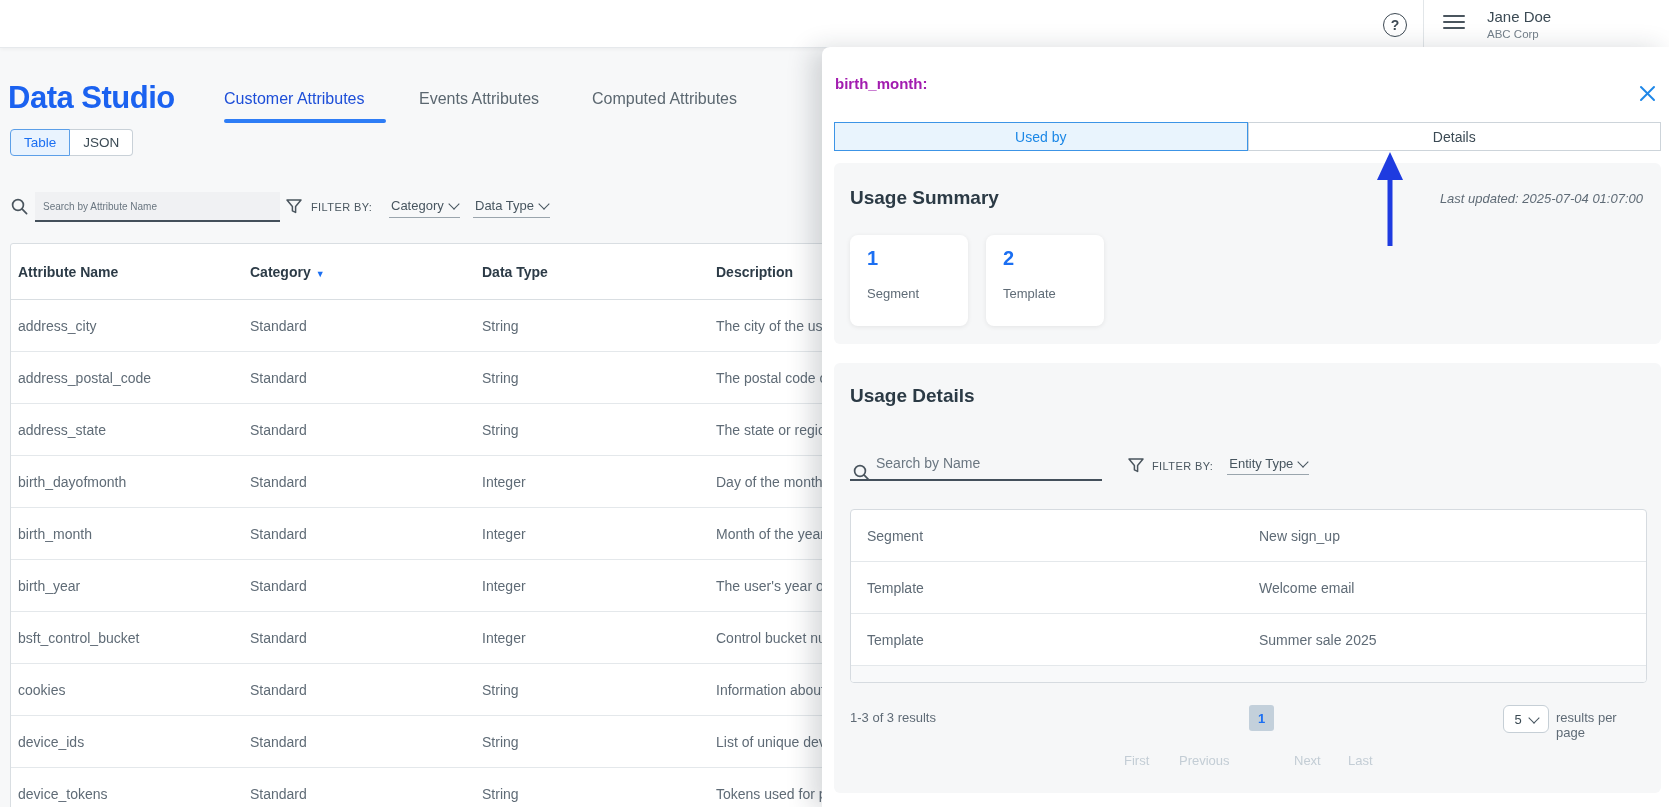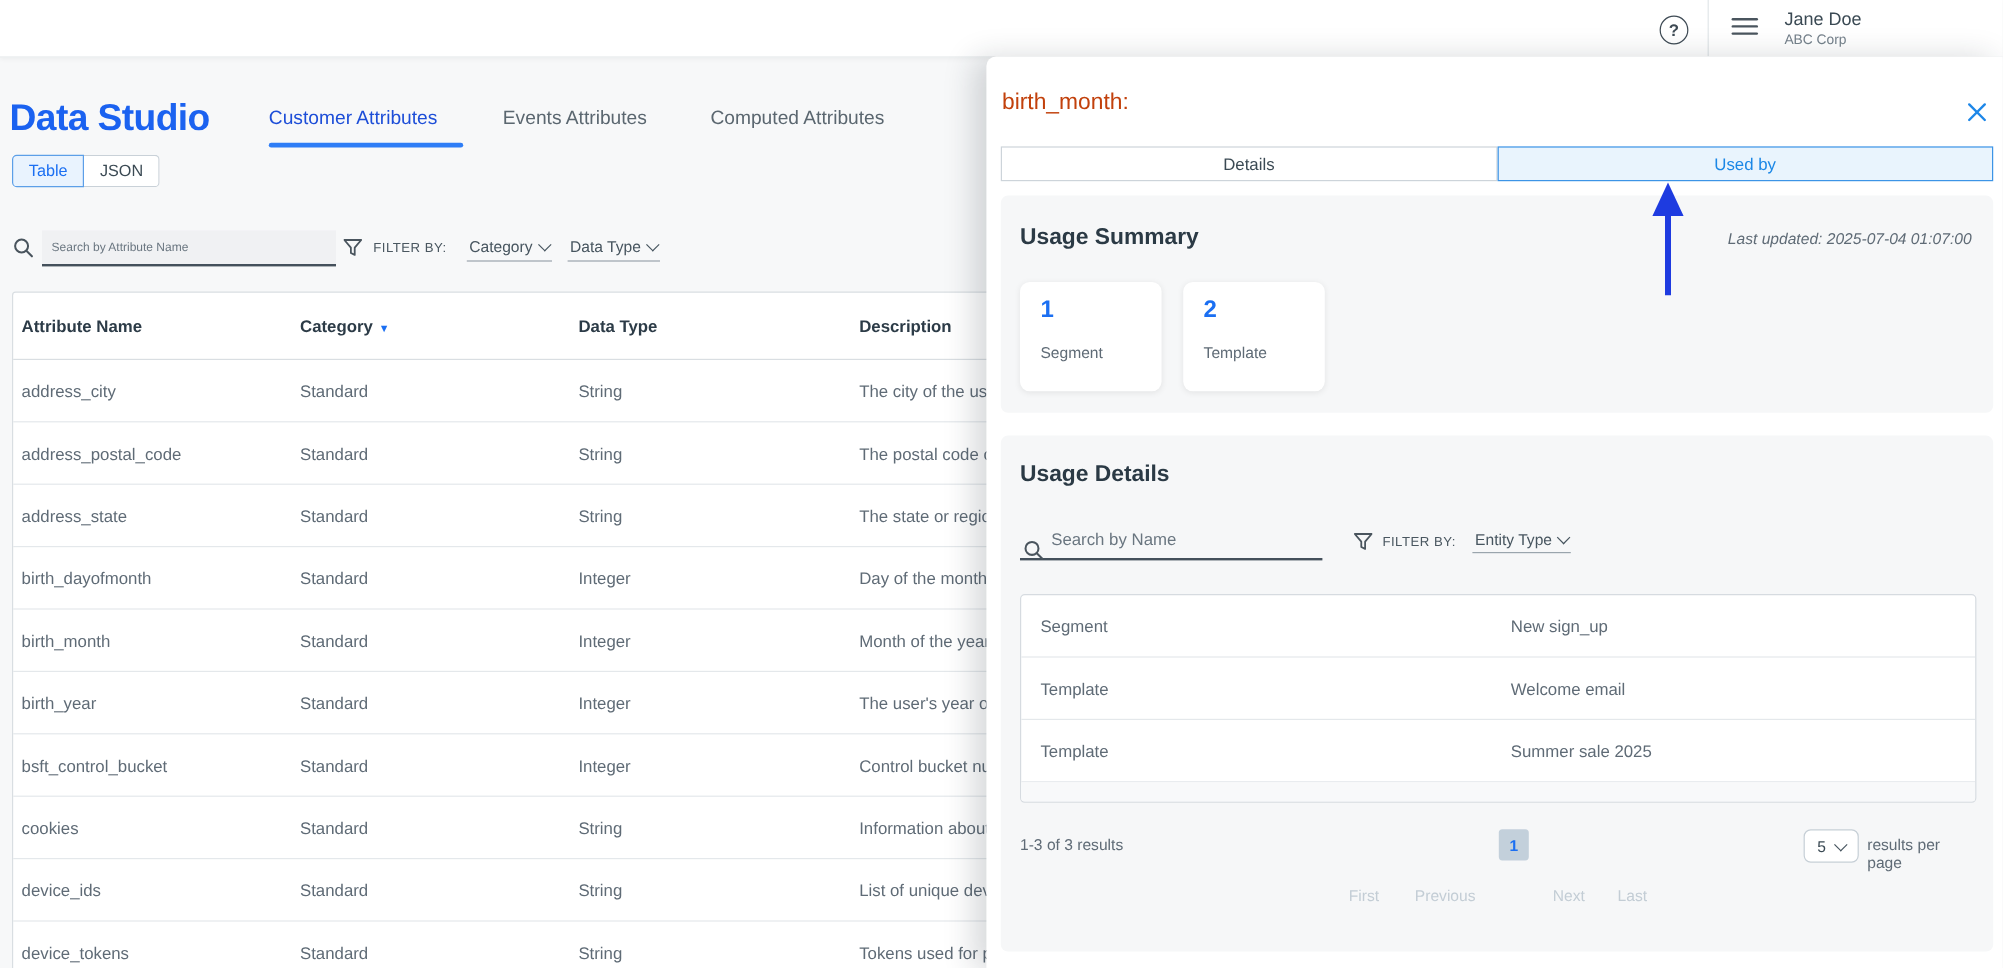--- a/index.html
+++ b/index.html
@@ -52,40 +52,40 @@
     border:1px solid #d9dee2;border-radius:3px;}
   .attr-head{display:grid;grid-template-columns:232px 232px 234px 1fr;height:55px;align-items:center;
     padding-left:7px;font-weight:bold;font-size:14px;color:#2c3b47;border-bottom:1px solid #d9dee2;}
   .attr-row{display:grid;grid-template-columns:232px 232px 234px 1fr;height:51px;align-items:center;
     padding-left:7px;font-size:14px;color:#5f6b76;border-bottom:1px solid #e4e8eb;}
   .sort-caret{color:#1b6ff2;font-size:9px;margin-left:5px;}
 
   
   .panel{position:absolute;left:822px;top:47px;width:847px;height:760px;background:#fff;
     border-radius:8px 0 0 0;box-shadow:-10px 2px 26px rgba(30,40,50,.18);z-index:10;}
-  .panel-title{position:absolute;left:13px;top:28px;font-size:19px;font-weight:400;color:#c2410c;}
+  .panel-title{position:absolute;left:13px;top:28px;font-size:15px;font-weight:700;color:#a21caf;}
   .panel-close{position:absolute;left:817px;top:38px;width:17px;height:17px;cursor:pointer;}
   .panel-tabs{position:absolute;left:12px;top:75px;width:827px;height:29px;display:flex;}
   .ptab{flex:1;display:flex;align-items:center;justify-content:center;font-size:14px;cursor:pointer;
     border:1px solid #cdd4da;background:#fff;color:#3b4a54;box-sizing:border-box;}
   .ptab.active{background:#e9f4fd;border:1px solid #3c94e6;color:#1b87e6;}
 
   .usage-card{position:absolute;left:12px;width:827px;background:#f6f7f8;border-radius:6px;box-sizing:border-box;}
   .summary-card{top:116px;height:181px;padding:24px 18px 0 16px;}
   .summary-head{display:flex;justify-content:space-between;align-items:center;}
   .card-heading{font-size:19px;font-weight:bold;color:#2b3a45;}
   .last-updated{font-size:13px;color:#5f6b76;font-style:italic;}
   .stat-row{display:flex;gap:18px;margin-top:26px;}
   .stat-card{width:118px;height:91px;background:#fff;border-radius:8px;box-shadow:0 1px 5px rgba(0,0,0,.08);
     padding:12px 0 0 17px;box-sizing:border-box;}
   .stat-value{font-size:20px;font-weight:bold;color:#1b6ff2;}
   .stat-label{font-size:13px;color:#5f6b76;margin-top:16px;}
 
   .details-card{top:316px;height:430px;padding:22px 16px 0 16px;}
-  .ud-search-row{display:flex;align-items:flex-end;margin-top:28px;height:32px;}
+  .ud-search-row{display:flex;align-items:flex-end;margin-top:42px;height:32px;}
   .ud-search{width:252px;height:30px;background:transparent;border:none;border-bottom:2px solid #44505b;
     font-size:14px;color:#3b4a54;padding:0 4px 4px 26px;box-sizing:border-box;
     font-family:"Liberation Sans","DejaVu Sans",sans-serif;}
   .ud-search::placeholder{color:#6a7680;}
   .ud-search-icon{position:absolute;margin:4px 0 0 3px;}
   .ud-filter{display:flex;align-items:center;margin-left:26px;margin-bottom:6px;}
   .ud-filterby{font-size:11px;letter-spacing:.4px;color:#4a5760;margin-left:8px;}
   .ud-dd{font-size:13px;color:#47555f;border-bottom:1px solid #9aa5ad;padding:0 2px 3px 2px;margin-left:14px;
     cursor:pointer;display:flex;align-items:center;gap:6px;}
 
@@ -241,22 +241,22 @@
   </div>
 
   <div class="panel">
     <div class="panel-title">birth_month:</div>
     <svg class="panel-close" viewBox="0 0 17 17">
       <line x1="2" y1="2" x2="15" y2="15" stroke="#1e87e8" stroke-width="2" stroke-linecap="round"></line>
       <line x1="15" y1="2" x2="2" y2="15" stroke="#1e87e8" stroke-width="2" stroke-linecap="round"></line>
     </svg>
 
     <div class="panel-tabs">
+      <div class="ptab active">Used by</div>
       <div class="ptab">Details</div>
-      <div class="ptab active">Used by</div>
     </div>
 
     <div class="usage-card summary-card">
       <div class="summary-head">
         <div class="card-heading">Usage Summary</div>
         <div class="last-updated">Last updated: 2025-07-04 01:07:00</div>
       </div>
       <div class="stat-row">
 
           <div class="stat-card">

